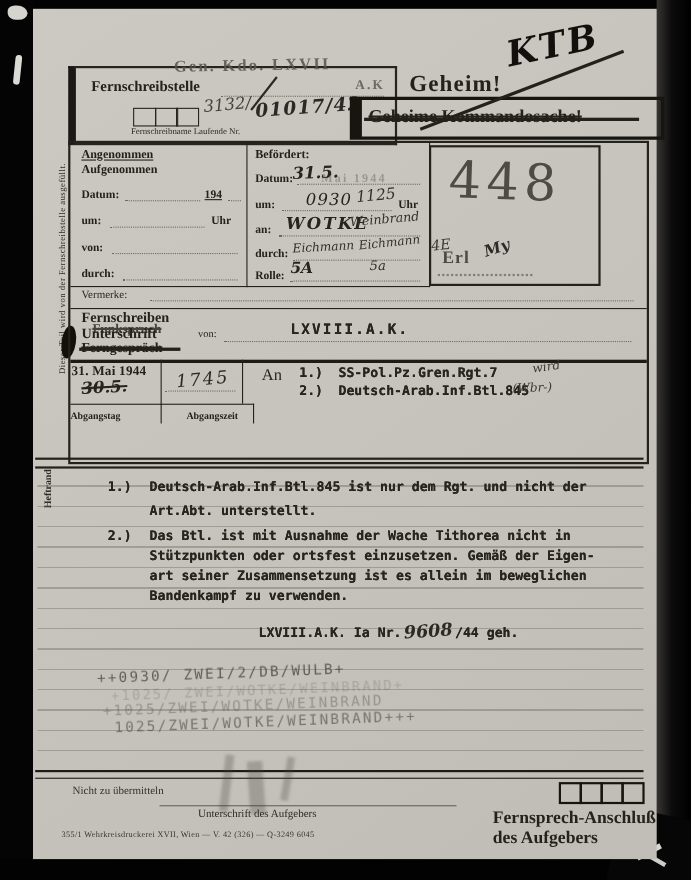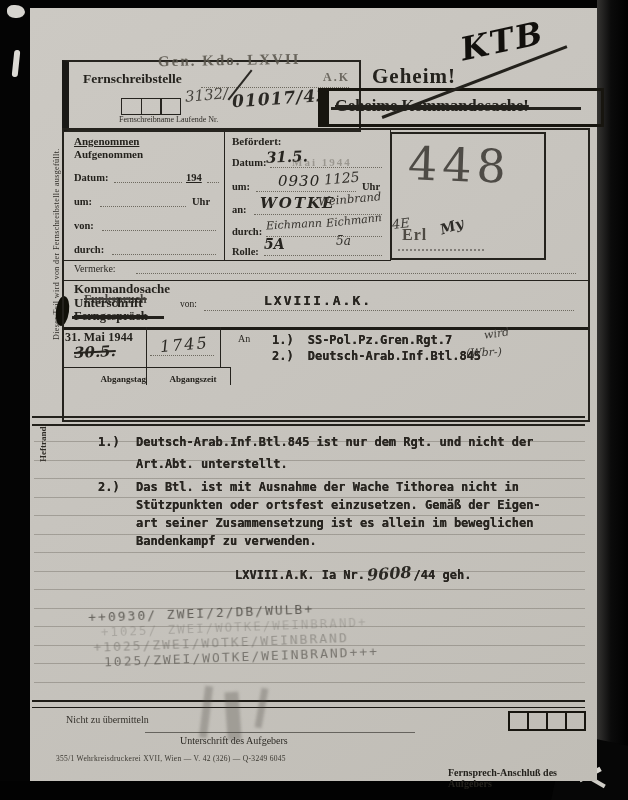--- a/index.html
+++ b/index.html
@@ -117,46 +117,46 @@
       <div class="abs hand" style="left:48px;top:84px;font-size:14px;font-weight:bold;transform:rotate(-18deg);color:#2e2c28;">My</div>
       <div class="abs" style="left:6px;top:115px;width:86px;border-bottom:2px dotted rgba(70,66,60,.55);"></div>
     </div>
 
     <div class="abs" style="left:0;top:130px;width:100%;height:20px;border-bottom:1.5px solid #24221d;">
       <div class="abs print" style="left:10px;top:3px;font-size:10px;font-weight:normal;color:#2a2823;">Vermerke:</div>
       <div class="abs dot" style="left:72px;top:3px;width:440px;"></div>
     </div>
 
     <div class="abs" style="left:0;top:150px;width:100%;height:47px;border-bottom:3px solid #1d1b16;">
-      <div class="abs print" style="left:10px;top:1px;font-size:13px;">Kommandosache</div>
+      <div class="abs print" style="left:10px;top:1px;font-size:13px;">Fernschreiben</div>
       <div class="abs print xout" style="left:20px;top:12px;font-size:12px;opacity:.8;">Funkspruch</div>
       <div class="abs print" style="left:10px;top:15px;font-size:13px;">Unterschrift</div>
       <div class="abs print" style="left:116px;top:19px;font-size:9.5px;font-weight:normal;">von:</div>
       <div class="abs dot" style="left:140px;top:20px;width:370px;"></div>
       <div class="abs print xout" style="left:10px;top:29px;font-size:12.5px;">Ferngespräch</div>
       <div class="abs line" style="left:8px;top:36px;width:92px;height:2.5px;"></div>
       <div class="abs typed" style="left:200px;top:13px;font-size:13px;letter-spacing:2px;">LXVIII.A.K.</div>
     </div>
 
     <div class="abs" style="left:0;top:197px;width:100%;height:57px;">
       <div class="abs" style="left:0;top:0;width:82px;height:40px;border-right:1.5px solid #24221d;">
         <div class="abs print" style="left:1px;top:3px;font-size:12px;white-space:nowrap;letter-spacing:.2px;">31. Mai 1944</div>
         <div class="abs hand xout" style="left:10px;top:16px;font-size:15px;font-weight:bold;color:#26241f;transform:rotate(-3deg);">30.5.</div>
       </div>
       <div class="abs" style="left:82px;top:0;width:74px;height:40px;border-right:1.5px solid #24221d;">
         <div class="abs hand" style="left:14px;top:8px;font-size:16px;transform:rotate(-5deg);letter-spacing:2px;color:#2b2924;">1745</div>
         <div class="abs dot" style="left:4px;top:18px;width:64px;"></div>
       </div>
-      <div class="abs" style="left:0;top:40px;width:82px;height:17px;border-top:1.5px solid #24221d;border-right:1.5px solid #24221d;text-align:right;">
+      <div class="abs" style="left:0;top:40px;width:82px;height:17px;border-top:1.5px solid #24221d;border-right:1.5px solid #24221d;text-align:left;">
         <span class="print" style="font-size:9px;">Abgangstag</span>
       </div>
       <div class="abs" style="left:82px;top:40px;width:74px;height:17px;border-top:1.5px solid #24221d;border-right:1.5px solid #24221d;text-align:center;padding-left:10px;">
         <span class="print" style="font-size:9px;">Abgangszeit</span>
       </div>
-      <div class="abs print" style="left:174px;top:6px;font-size:10px;font-weight:normal;color:#2a2823;">An</div>
+      <div class="abs print" style="left:174px;top:6px;font-size:15px;font-weight:normal;color:#2a2823;">An</div>
       <div class="abs" style="left:208px;top:3px;white-space:nowrap;">
         <span class="typed" style="font-size:12px;">1.)</span>
         <span class="typed" style="font-size:12px;margin-left:10px;">SS-Pol.Pz.Gren.Rgt.7</span>
       </div>
       <div class="abs" style="left:208px;top:19px;white-space:nowrap;">
         <span class="typed" style="font-size:12px;">2.)</span>
         <span class="typed" style="font-size:12px;margin-left:10px;">Deutsch-Arab.Inf.Btl.845</span>
       </div>
       <div class="abs hand" style="left:420px;top:0px;font-size:11px;transform:rotate(-8deg);color:#3a3833;">wird</div>
       <div class="abs hand" style="left:402px;top:19px;font-size:11px;transform:rotate(-2deg);color:#3a3833;">(Wbr-)</div>
@@ -193,15 +193,15 @@
   <div class="abs smudge" style="left:172px;top:678px;width:8px;height:52px;transform:rotate(7deg);"></div>
   <div class="abs smudge" style="left:196px;top:684px;width:14px;height:48px;transform:rotate(-4deg);"></div>
   <div class="abs smudge" style="left:228px;top:680px;width:7px;height:40px;transform:rotate(10deg);"></div>
 
   <div class="abs" style="left:36px;top:706px;font-size:10px;color:#34312b;">Nicht zu übermitteln</div>
   <div class="abs" style="left:115px;top:724px;width:270px;height:1.2px;background:rgba(40,38,33,.6);"></div>
   <div class="abs" style="left:150px;top:727px;font-size:10px;color:#2e2b26;">Unterschrift des Aufgebers</div>
   <div class="abs" style="left:480px;top:703px;">
     <span class="cbox2"></span><span class="cbox2"></span><span class="cbox2"></span><span class="cbox2"></span>
   </div>
-  <div class="abs print" style="left:418px;top:759px;font-size:10px;">Fernsprech-Anschluß des Aufgebers</div>
+  <div class="abs print" style="left:418px;top:727px;font-size:16px;">Fernsprech-Anschluß des Aufgebers</div>
   <div class="abs" style="left:26px;top:746px;font-size:7.5px;letter-spacing:.3px;color:#39362f;">355/1   Wehrkreisdruckerei XVII, Wien  —  V. 42 (326)  —  Q-3249 6045</div>
 </div>
 
 </body></html>

